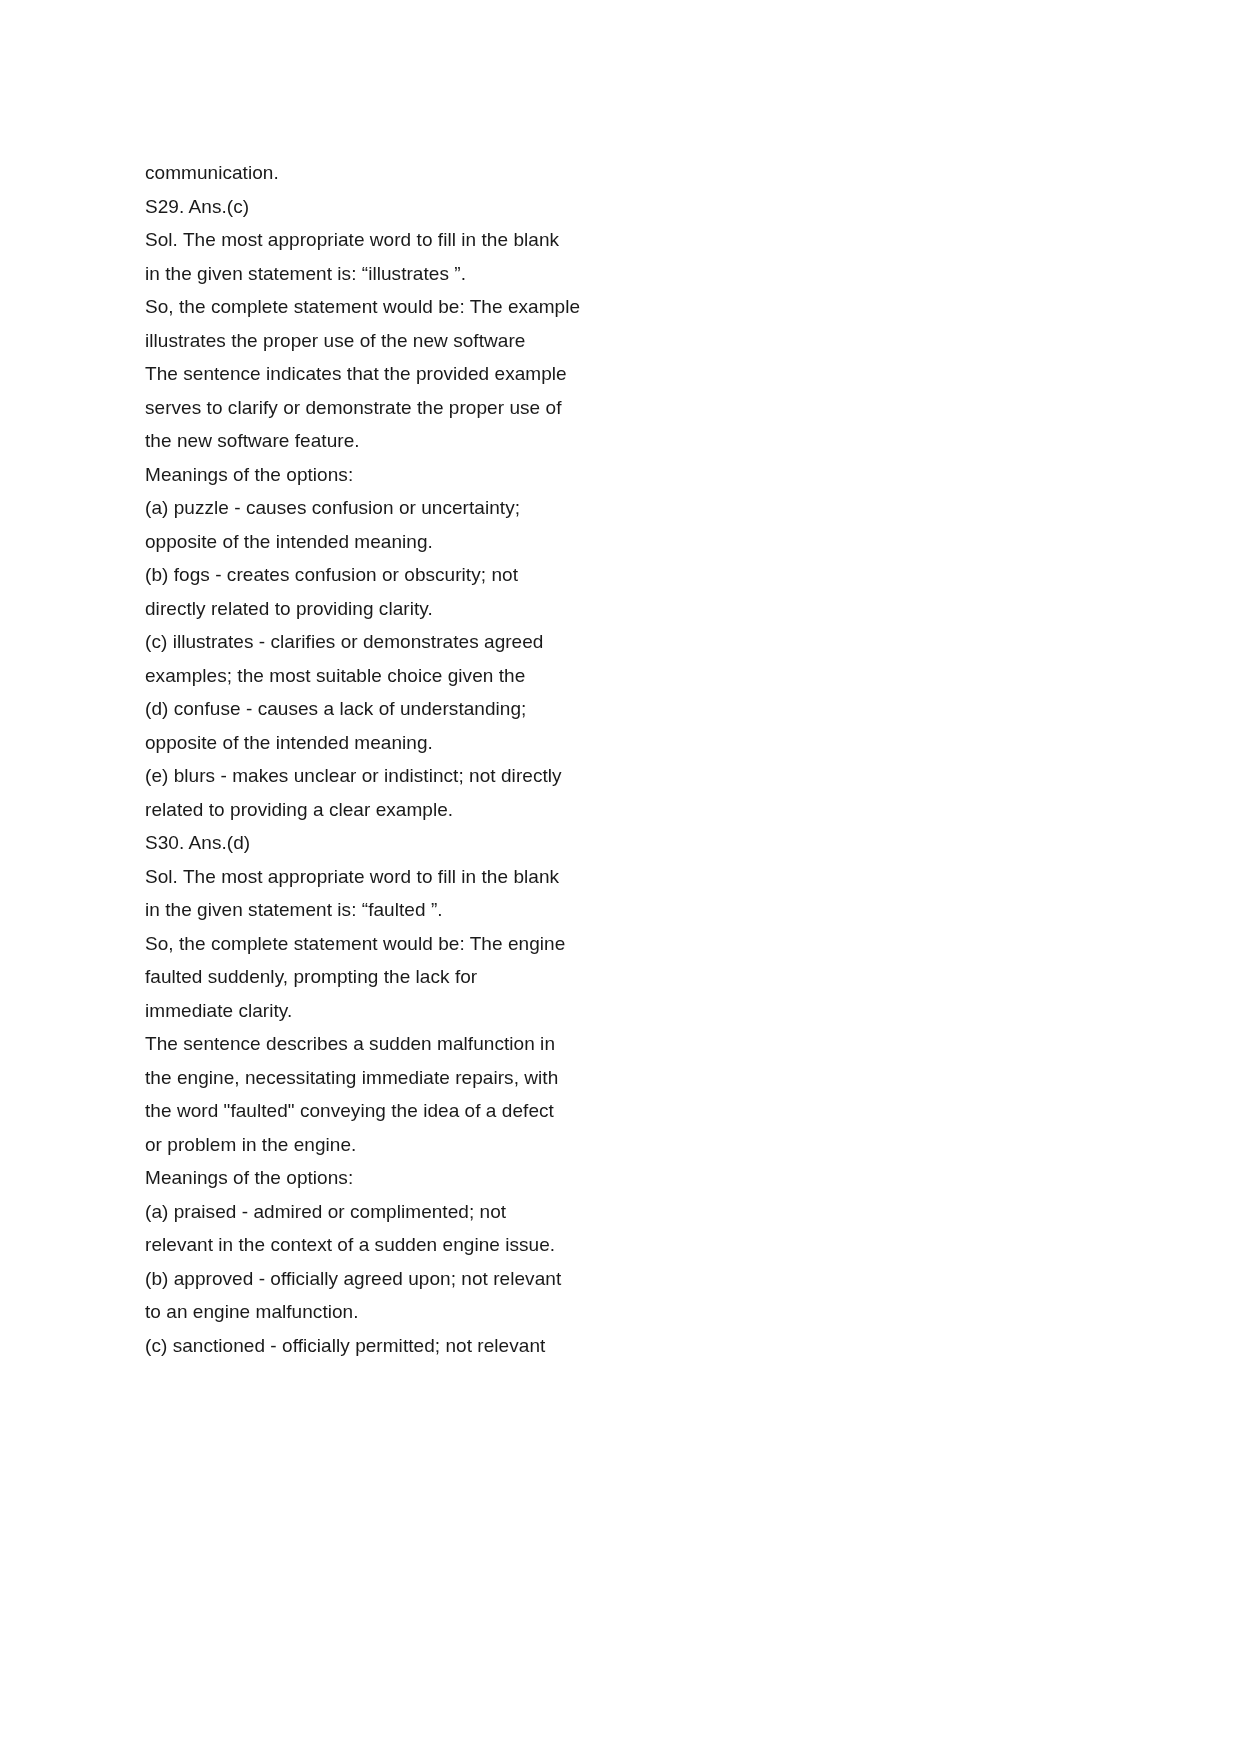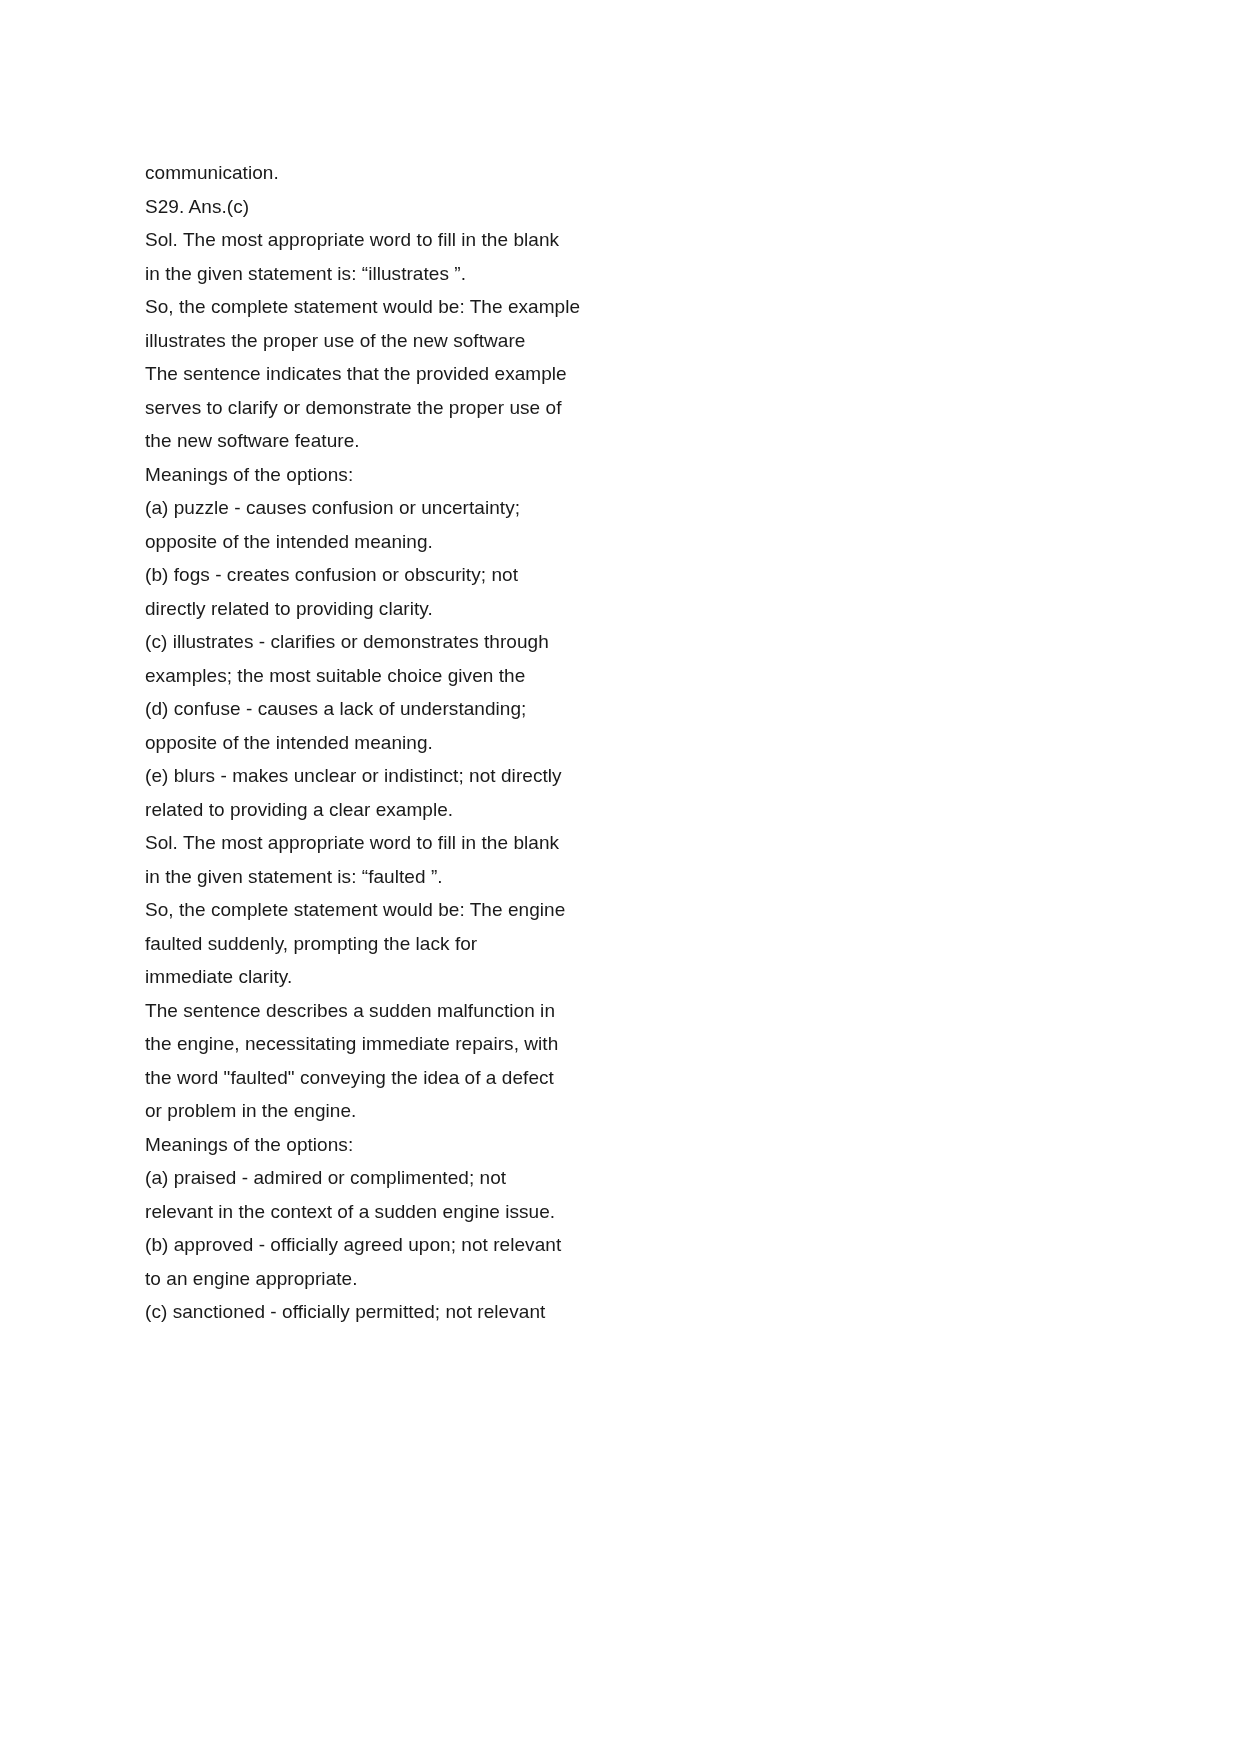--- a/index.html
+++ b/index.html
@@ -50,35 +50,36 @@
     <span class="line">So, the complete statement would be: The example</span>
     <span class="line">illustrates the proper use of the new software</span>
     <span class="line">The sentence indicates that the provided example</span>
     <span class="line">serves to clarify or demonstrate the proper use of</span>
     <span class="line">the new software feature.</span>
     <span class="line">Meanings of the options:</span>
     <span class="line">(a) puzzle - causes confusion or uncertainty;</span>
     <span class="line">opposite of the intended meaning.</span>
     <span class="line">(b) fogs - creates confusion or obscurity; not</span>
     <span class="line">directly related to providing clarity.</span>
-    <span class="line">(c) illustrates - clarifies or demonstrates through</span>
+    <span class="line">(c) illustrates - clarifies or demonstrates agreed</span>
     <span class="line">examples; the most suitable choice given the</span>
     <span class="line">(d) confuse - causes a lack of understanding;</span>
     <span class="line">opposite of the intended meaning.</span>
     <span class="line">(e) blurs - makes unclear or indistinct; not directly</span>
     <span class="line">related to providing a clear example.</span>
+    <span class="line">S30. Ans.(d)</span>
     <span class="line">Sol. The most appropriate word to fill in the blank</span>
     <span class="line">in the given statement is: “faulted ”.</span>
     <span class="line">So, the complete statement would be: The engine</span>
     <span class="line">faulted suddenly, prompting the lack for</span>
     <span class="line">immediate clarity.</span>
     <span class="line">The sentence describes a sudden malfunction in</span>
     <span class="line">the engine, necessitating immediate repairs, with</span>
     <span class="line">the word "faulted" conveying the idea of a defect</span>
     <span class="line">or problem in the engine.</span>
     <span class="line">Meanings of the options:</span>
     <span class="line">(a) praised - admired or complimented; not</span>
     <span class="line">relevant in the context of a sudden engine issue.</span>
     <span class="line">(b) approved - officially agreed upon; not relevant</span>
-    <span class="line">to an engine appropriate.</span>
+    <span class="line">to an engine malfunction.</span>
     <span class="line">(c) sanctioned - officially permitted; not relevant</span>
   </div>
 </div>
 
 </body></html>

